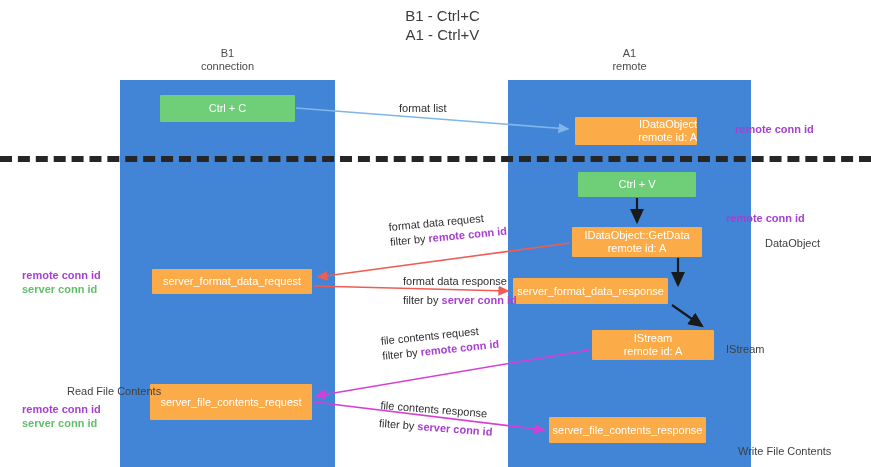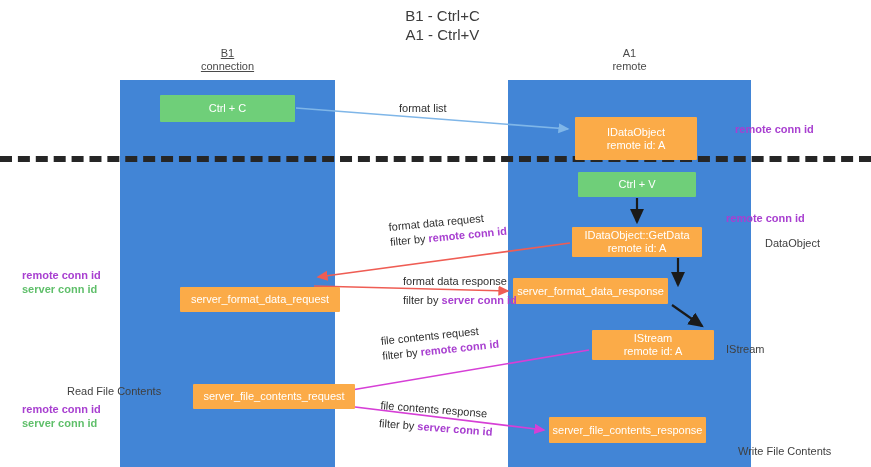--- a/index.html
+++ b/index.html
@@ -19,43 +19,43 @@
 
   
   #title{
     position:absolute;left:0;top:6px;width:871px;
     text-align:center;font-size:15px;color:#3c3c3c;line-height:19px;padding-left:7px;
   }
   .lane-head{
     position:absolute;text-align:center;font-size:11px;color:#4a4a4a;
     line-height:13px;width:215px;
   }
-  #head-b1{left:120px;top:47px;text-decoration:underline;}
+  #head-b1{left:120px;top:47px;}
   #head-a1{left:508px;top:47px;width:243px;}
   .lane-head .l2{display:block;}
 
   
   .node{
     position:absolute;box-sizing:border-box;
     display:flex;flex-direction:column;align-items:center;justify-content:center;
     color:#ffffff;font-size:11px;line-height:13px;text-align:center;
     border-radius:1px;
   }
   .node .l2{display:block;}
   .green{background:#6fcf79;}
   .orange{background:#fbab48;}
 
   #n-ctrlc   {left:160px;top:95px;width:135px;height:27px;}
-  #n-idataobj{left:575px;top:117px;width:122px;height:43px;}
+  #n-idataobj{left:575px;top:117px;width:122px;height:28px;align-items:flex-end;}
   #n-ctrlv   {left:578px;top:172px;width:118px;height:25px;}
   #n-getdata {left:572px;top:227px;width:130px;height:30px;}
   #n-sfdresp {left:513px;top:278px;width:155px;height:26px;}
   #n-istream {left:592px;top:330px;width:122px;height:30px;}
-  #n-sfdreq  {left:152px;top:287px;width:160px;height:25px;margin-left:28px;}
-  #n-sfcreq  {left:150px;top:384px;width:162px;height:25px;margin-left:43px;}
+  #n-sfdreq  {left:152px;top:269px;width:160px;height:25px;}
+  #n-sfcreq  {left:150px;top:384px;width:162px;height:36px;}
   #n-sfcresp {left:549px;top:417px;width:157px;height:26px;}
 
   
   #divider{
     position:absolute;left:0px;top:156px;width:871px;height:0;
     border-top:6px dashed #262626;
   }
 
   
   .side{position:absolute;font-size:11px;line-height:14px;}

